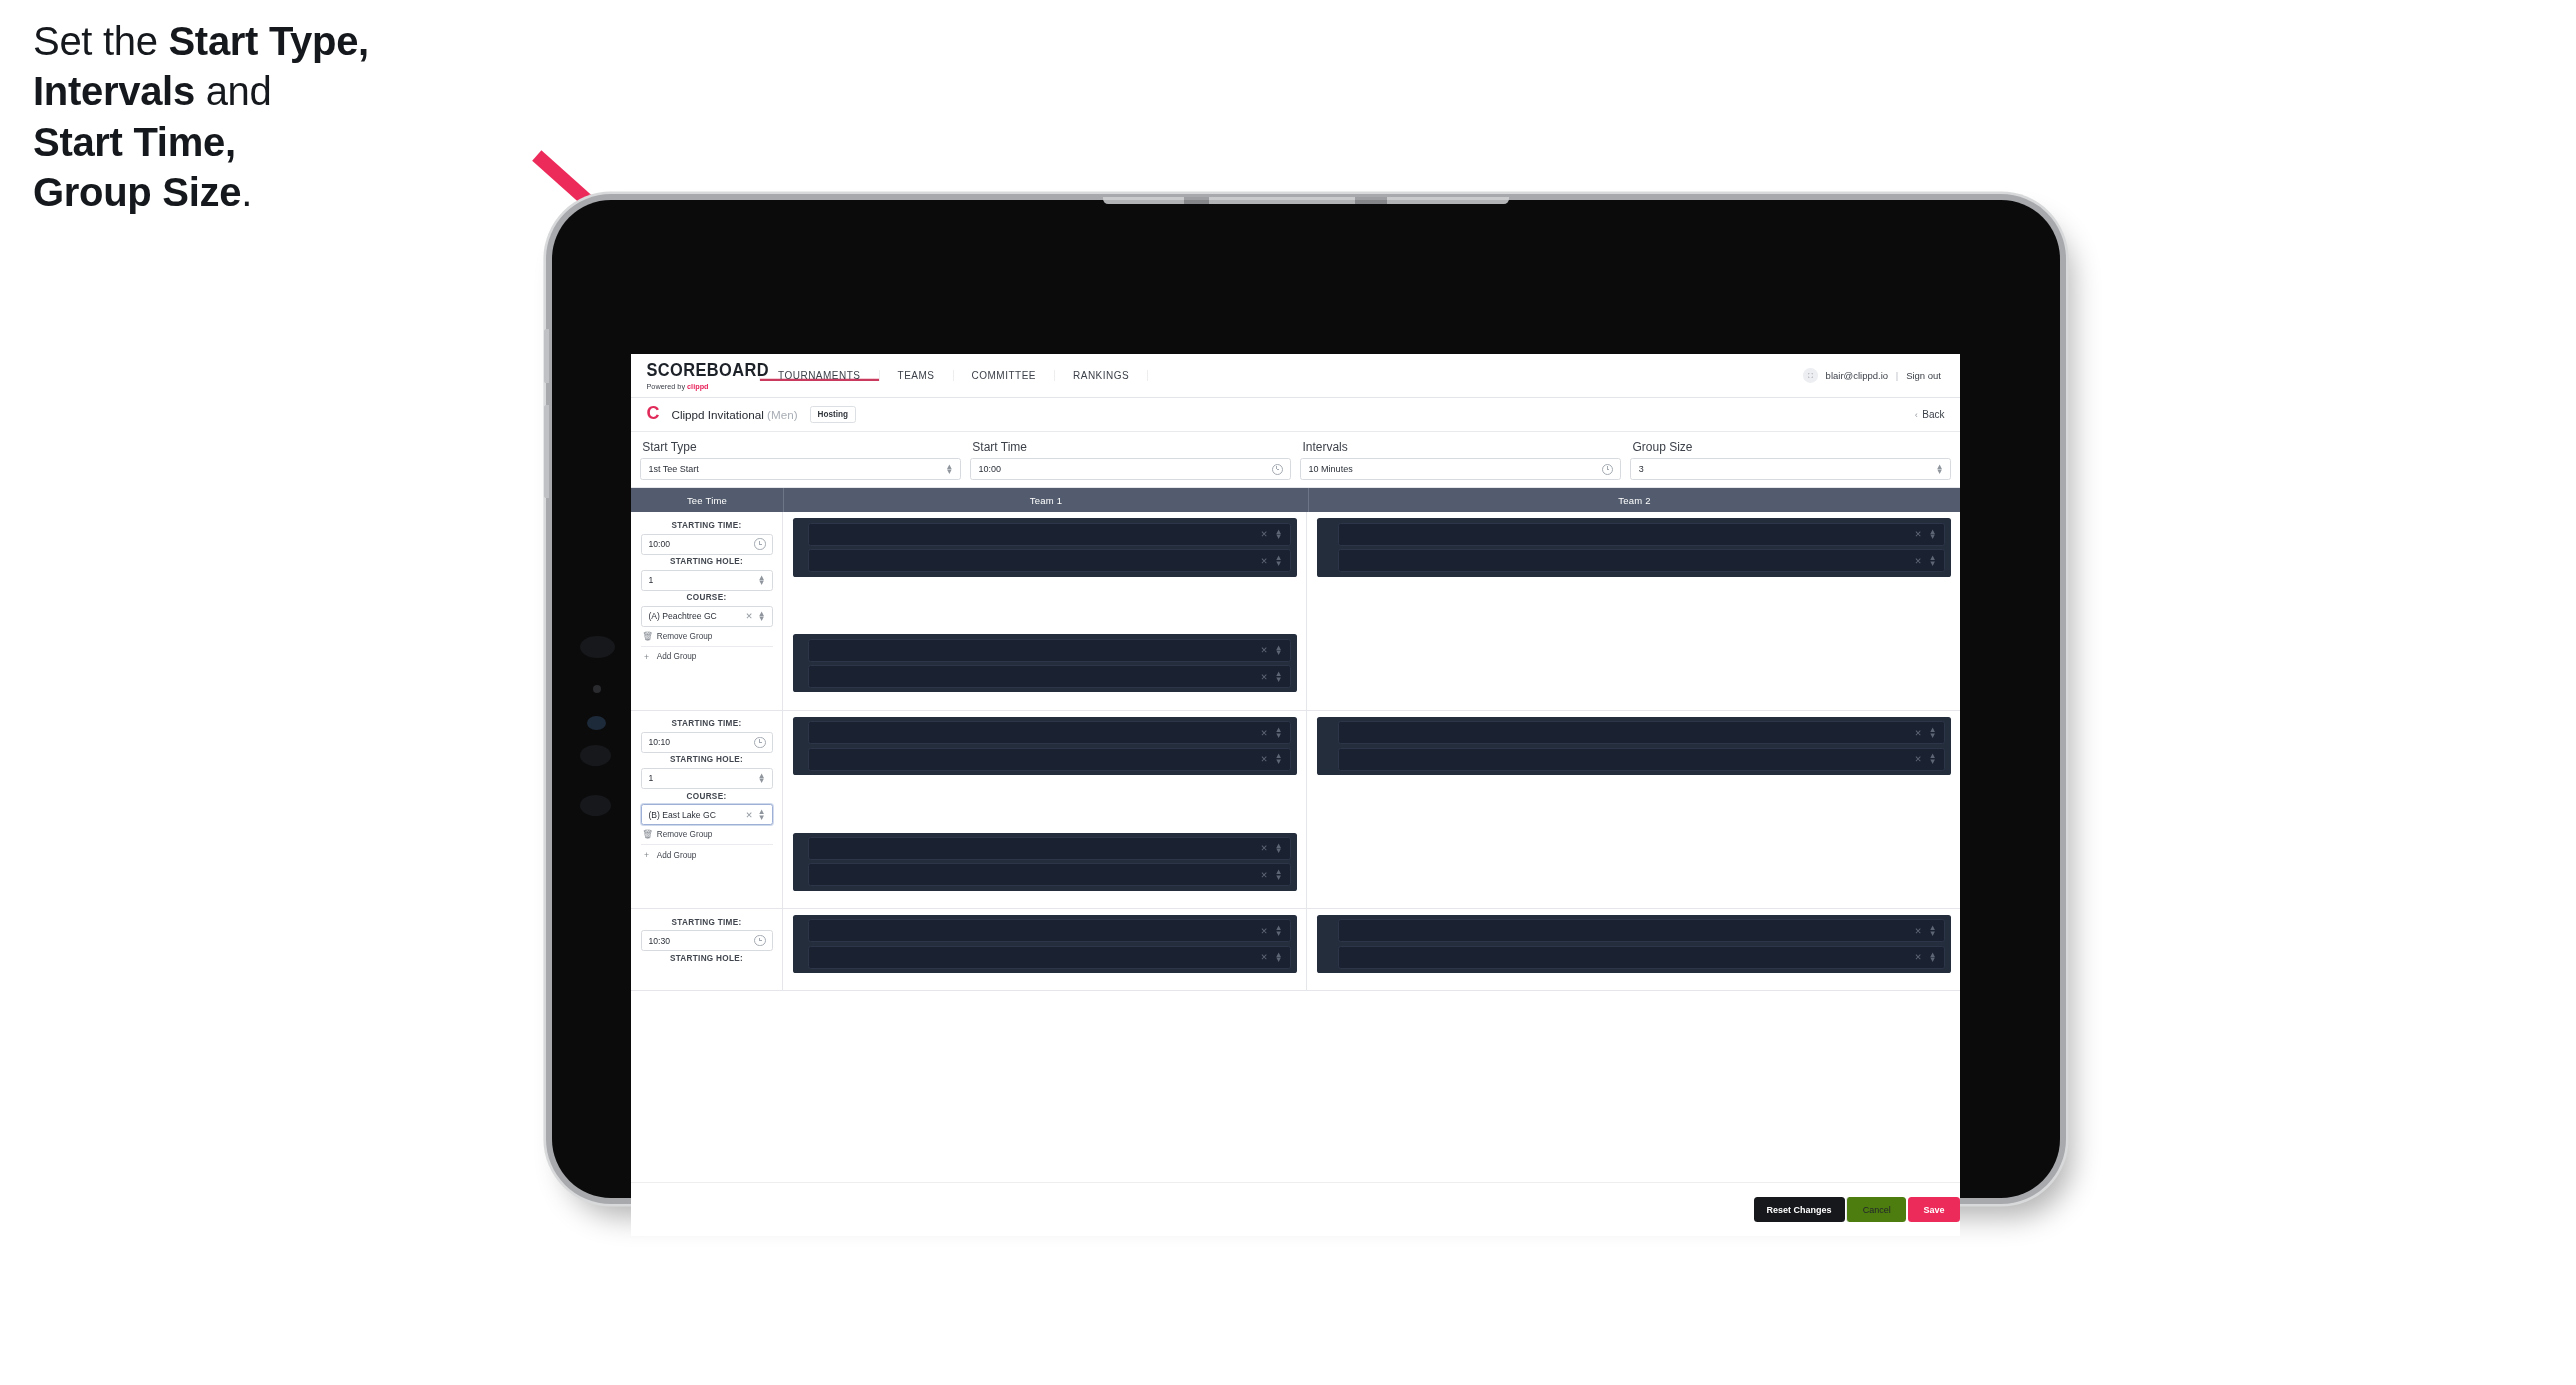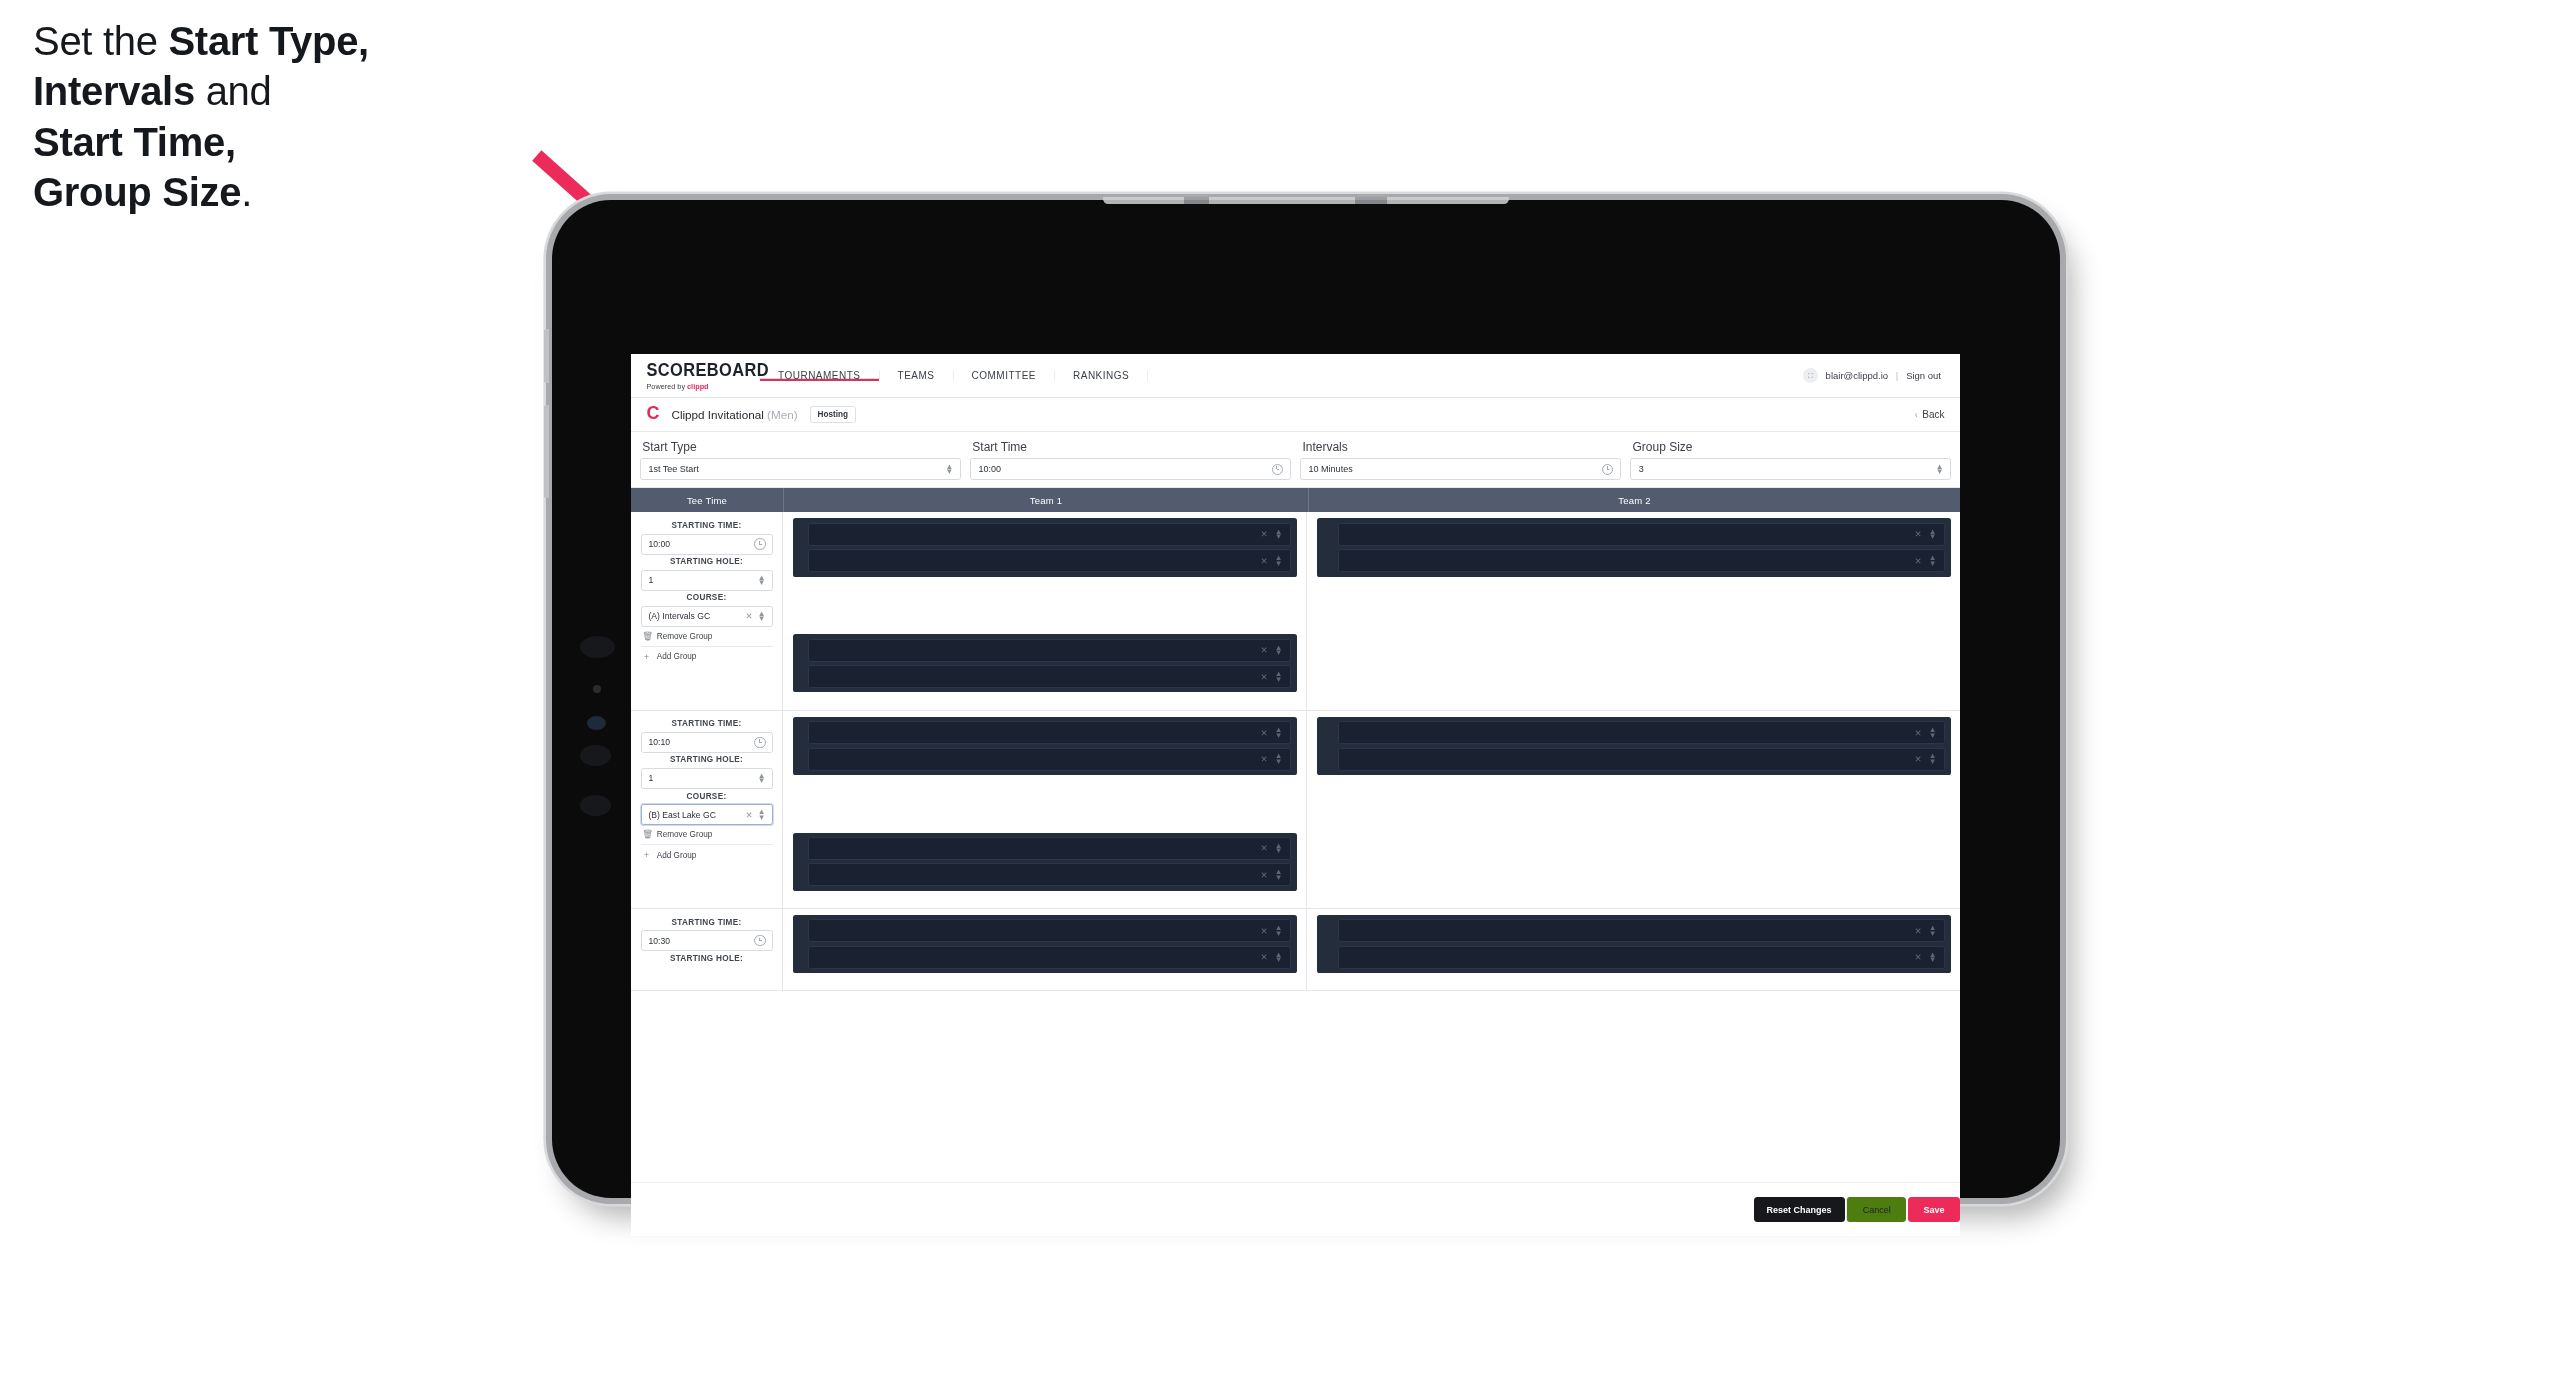--- a/index.html
+++ b/index.html
@@ -275,21 +275,21 @@
             <span class="val">1</span>
             <span class="adorn">
                 <span class="stepper">
                   <i>▲</i>
                   <i>▼</i>
                 </span>
               </span>
           </div>
           <div class="sublabel">COURSE:</div>
           <div class="mini">
-            <span class="val">(A) Intervals GC</span>
+            <span class="val">(A) Peachtree GC</span>
             <span class="adorn">
               <span class="xicon">✕</span>
               <span class="stepper">
                   <i>▲</i>
                   <i>▼</i>
                 </span>
             </span>
           </div>
           <div class="grpbtn rm">
             <span class="gicon">🗑</span>

